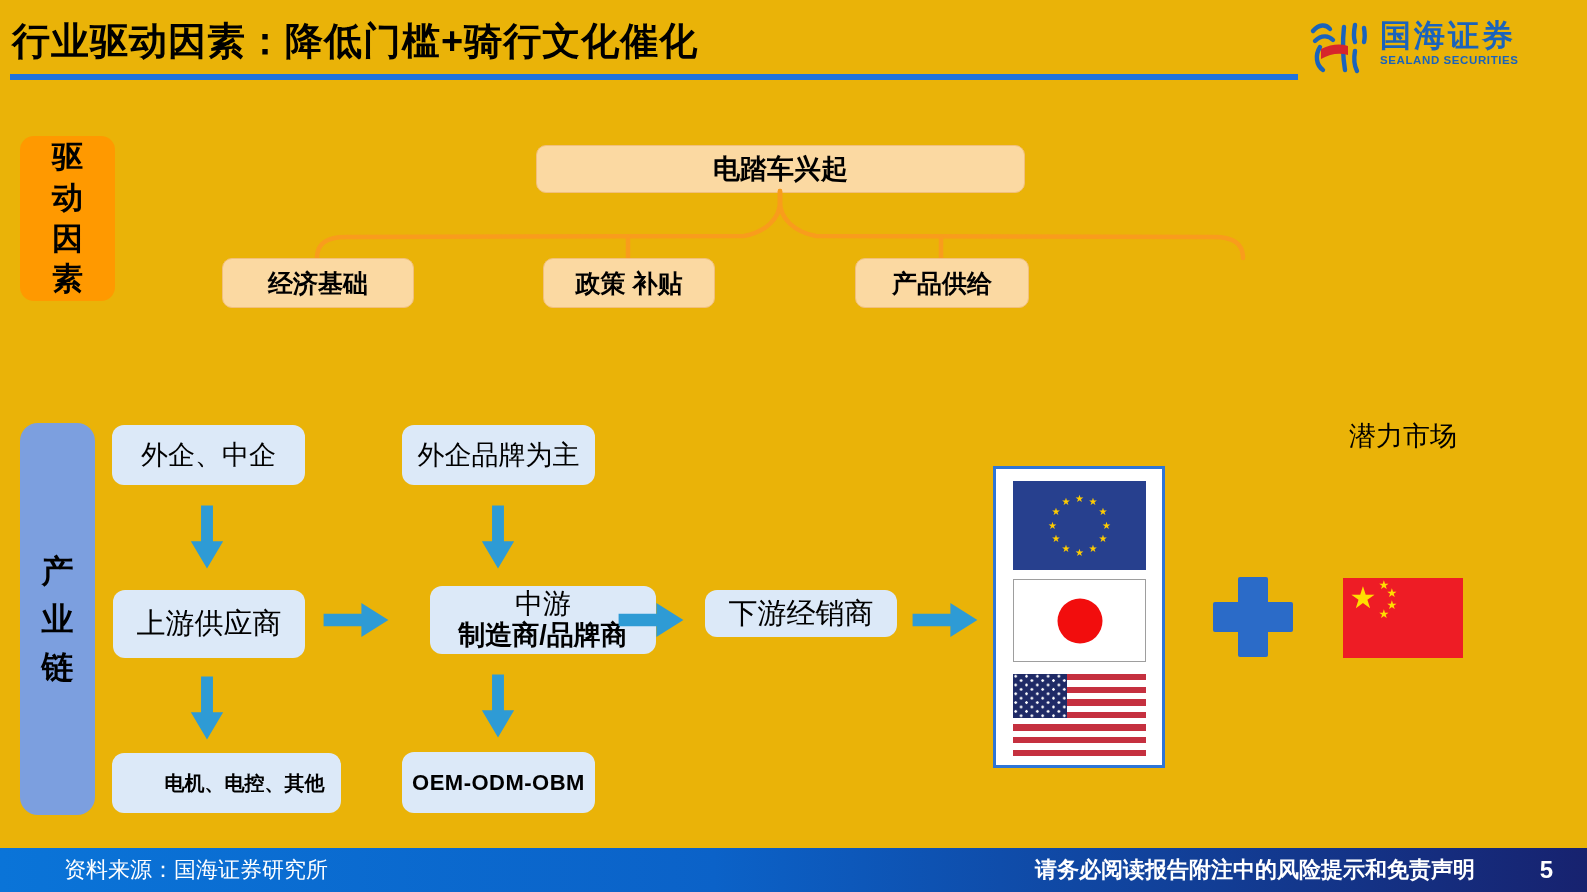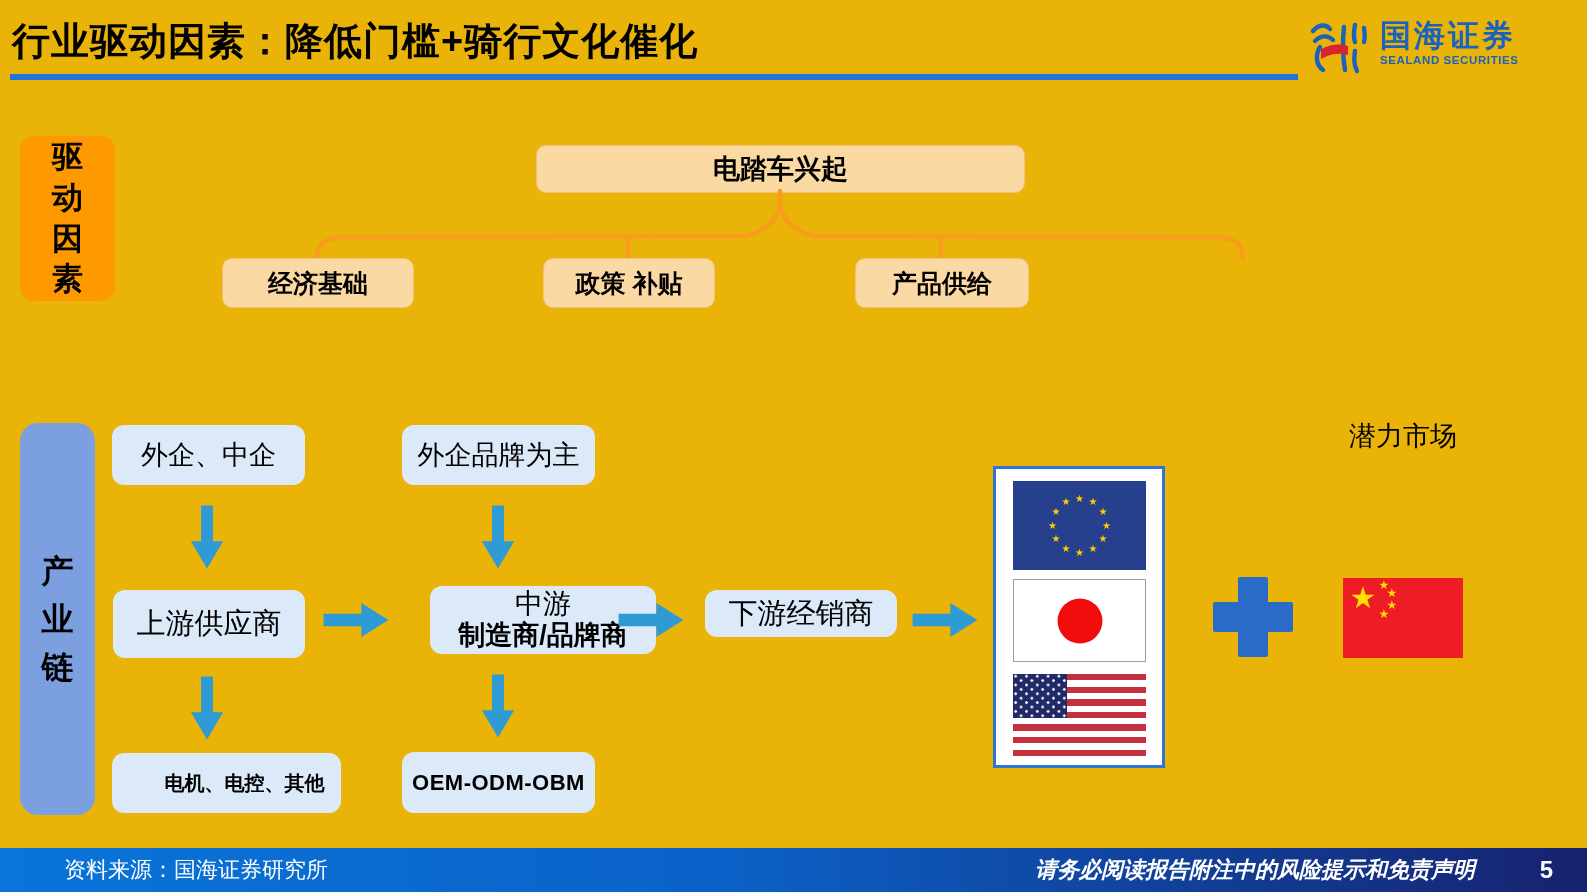--- a/index.html
+++ b/index.html
@@ -59,21 +59,21 @@
   .plus .h{position:absolute;left:0;top:25px;width:80px;height:30px;background:#2B6BC8;border-radius:2px;}
   .plus .v{position:absolute;left:25px;top:0;width:30px;height:80px;background:#2B6BC8;border-radius:2px;}
   .cn-flag{left:1343px;top:578px;width:120px;height:80px;background:#EE1C25;}
   .cn-star{position:absolute;color:#FFDE00;line-height:1;transform:translate(-50%,-55%);}
 
   
   .footer-bar{left:0;top:848px;width:1587px;height:44px;
       background:linear-gradient(90deg,#0A74D8 0%,#0B62C8 45%,#17226F 100%);
       color:#fff;display:flex;align-items:center;}
   .footer-source{position:absolute;left:64px;font-size:22px;}
-  .footer-disclaimer{position:absolute;right:112px;font-size:22px;font-weight:bold;font-style:italic;}
+  .footer-disclaimer{position:absolute;right:112px;font-size:22px;font-weight:bold;}
   .footer-page{position:absolute;right:34px;font-size:24px;font-weight:bold;}
 </style>
 </head>
 <body>
 
 <div id="slide">
 
   <div class="abs page-title">行业驱动因素：降低门槛+骑行文化催化</div>
   <div class="abs title-rule"></div>
 

